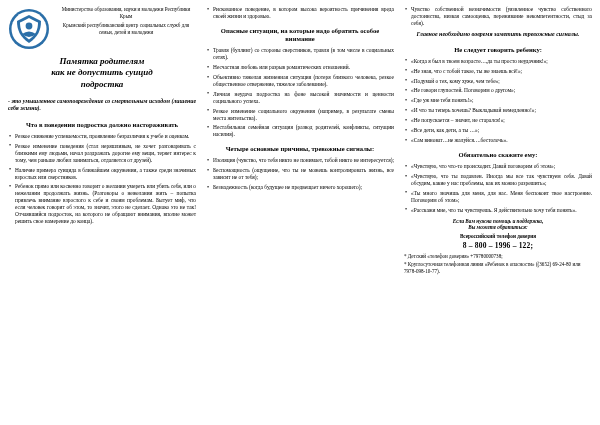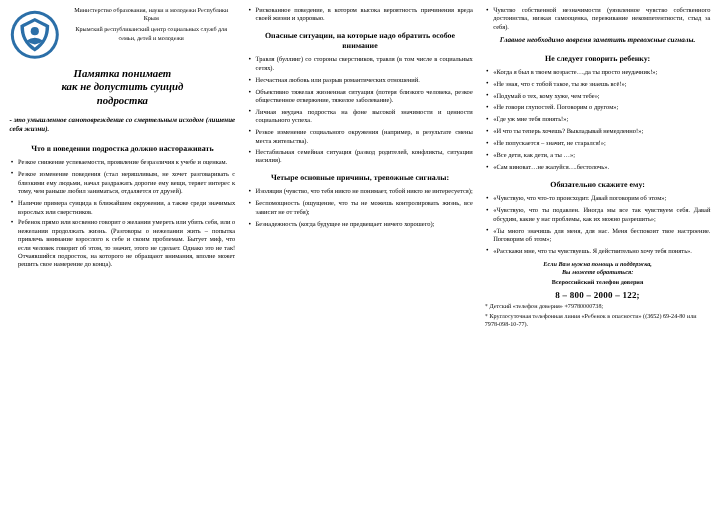--- a/index.html
+++ b/index.html
@@ -149,21 +149,21 @@
           <circle cx="21" cy="18" r="3.4" fill="#2b6fa8"></circle>
           <path d="M14 26 q7 -5 14 0 q-7 6 -14 0 Z" fill="#2b6fa8"></path>
         </svg>
       </div>
       <div class="hdr-text">
         <div>Министерство образования, науки и молодежи Республики Крым</div>
         <div>Крымский республиканский центр социальных служб для семьи, детей и молодежи</div>
       </div>
     </div>
 
-    <div class="doc-title" style="white-space:pre-line;">Памятка понимает
+    <div class="doc-title" style="white-space:pre-line;">Памятка родителям
 как не допустить суицид
 подростка</div>
 
     <div class="lead">- это умышленное самоповреждение со смертельным исходом (лишение себя жизни).</div>
 
     <h2 class="sec">Что в поведении подростка должно настораживать</h2>
 
     <ul class="bul">
       <li>Резкое снижение успеваемости, проявление безразличия к учебе и оценкам.</li>
       <li>Резкое изменение поведения (стал неряшливым, не хочет разговаривать с близкими ему людьми, начал раздражать дорогие ему вещи, теряет интерес к тому, чем раньше любил заниматься, отдаляется от друзей).</li>
@@ -228,19 +228,19 @@
       <li>«Чувствую, что что-то происходит. Давай поговорим об этом»;</li>
       <li>«Чувствую, что ты подавлен. Иногда мы все так чувствуем себя. Давай обсудим, какие у нас проблемы, как их можно разрешить»;</li>
       <li>«Ты много значишь для меня, для нас. Меня беспокоит твое настроение. Поговорим об этом»;</li>
       <li>«Расскажи мне, что ты чувствуешь. Я действительно хочу тебя понять».</li>
     </ul>
 
     <div class="contacts">
       <div class="cline">Если Вам нужна помощь и поддержка,</div>
       <div class="cline">Вы можете обратиться:</div>
       <div class="c-h">Всероссийский телефон доверия</div>
-      <div class="big">8 – 800 – 2000 – 122;</div>
+      <div class="big">8 – 800 – 1996 – 122;</div>
       <div class="c-item tiny-note">* Детский «телефон доверия» +79780000738;</div>
       <div class="c-item tiny-note">* Круглосуточная телефонная линия «Ребенок в опасности» ((3652) 69-24-80 или 7978-098-10-77).</div>
     </div>
   </div>
 
 </div>
 
 </body></html>

